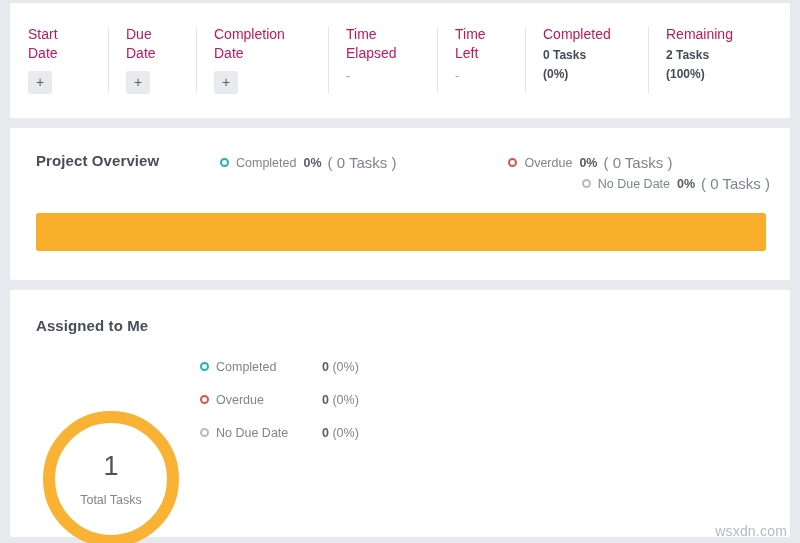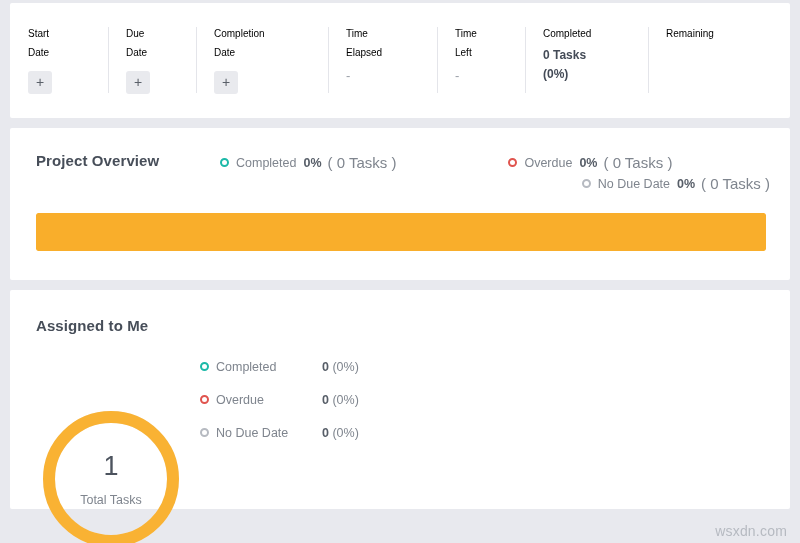--- a/index.html
+++ b/index.html
@@ -33,21 +33,21 @@
     height: 115px;
   }
 
   #card-overview {
     top: 128px;
     height: 152px;
   }
 
   #card-assigned {
     top: 290px;
-    height: 219px;
+    height: 247px;
   }
 
   
   .metrics-row {
     display: flex;
     align-items: stretch;
     height: 100%;
     padding: 22px 0 0 0;
   }
 
@@ -63,23 +63,23 @@
     content: "";
     position: absolute;
     left: 0;
     top: 2px;
     bottom: 4px;
     width: 1px;
     background: #e4e5ea;
   }
 
   .metric-label {
-    font-size: 10px;
+    font-size: 14px;
     line-height: 18.5px;
-    color: #000000;
+    color: #be185d;
     font-weight: 400;
     white-space: pre-line;
   }
 
   .metric-value {
     font-size: 12px;
     line-height: 19px;
     color: #444b57;
     font-weight: bold;
     white-space: pre-line;
@@ -333,20 +333,22 @@
       </div>
 
       <div class="metric m-completed">
         <div class="metric-label">Completed</div>
         <div class="metric-value">0 Tasks
 (0%)</div>
       </div>
 
       <div class="metric m-remaining">
         <div class="metric-label">Remaining</div>
+        <div class="metric-value">2 Tasks
+(100%)</div>
       </div>
 
     </div>
   </div>
 
   <div class="card" id="card-overview">
 
     <div class="overview-head">
       <div class="overview-title">Project Overview</div>
 

